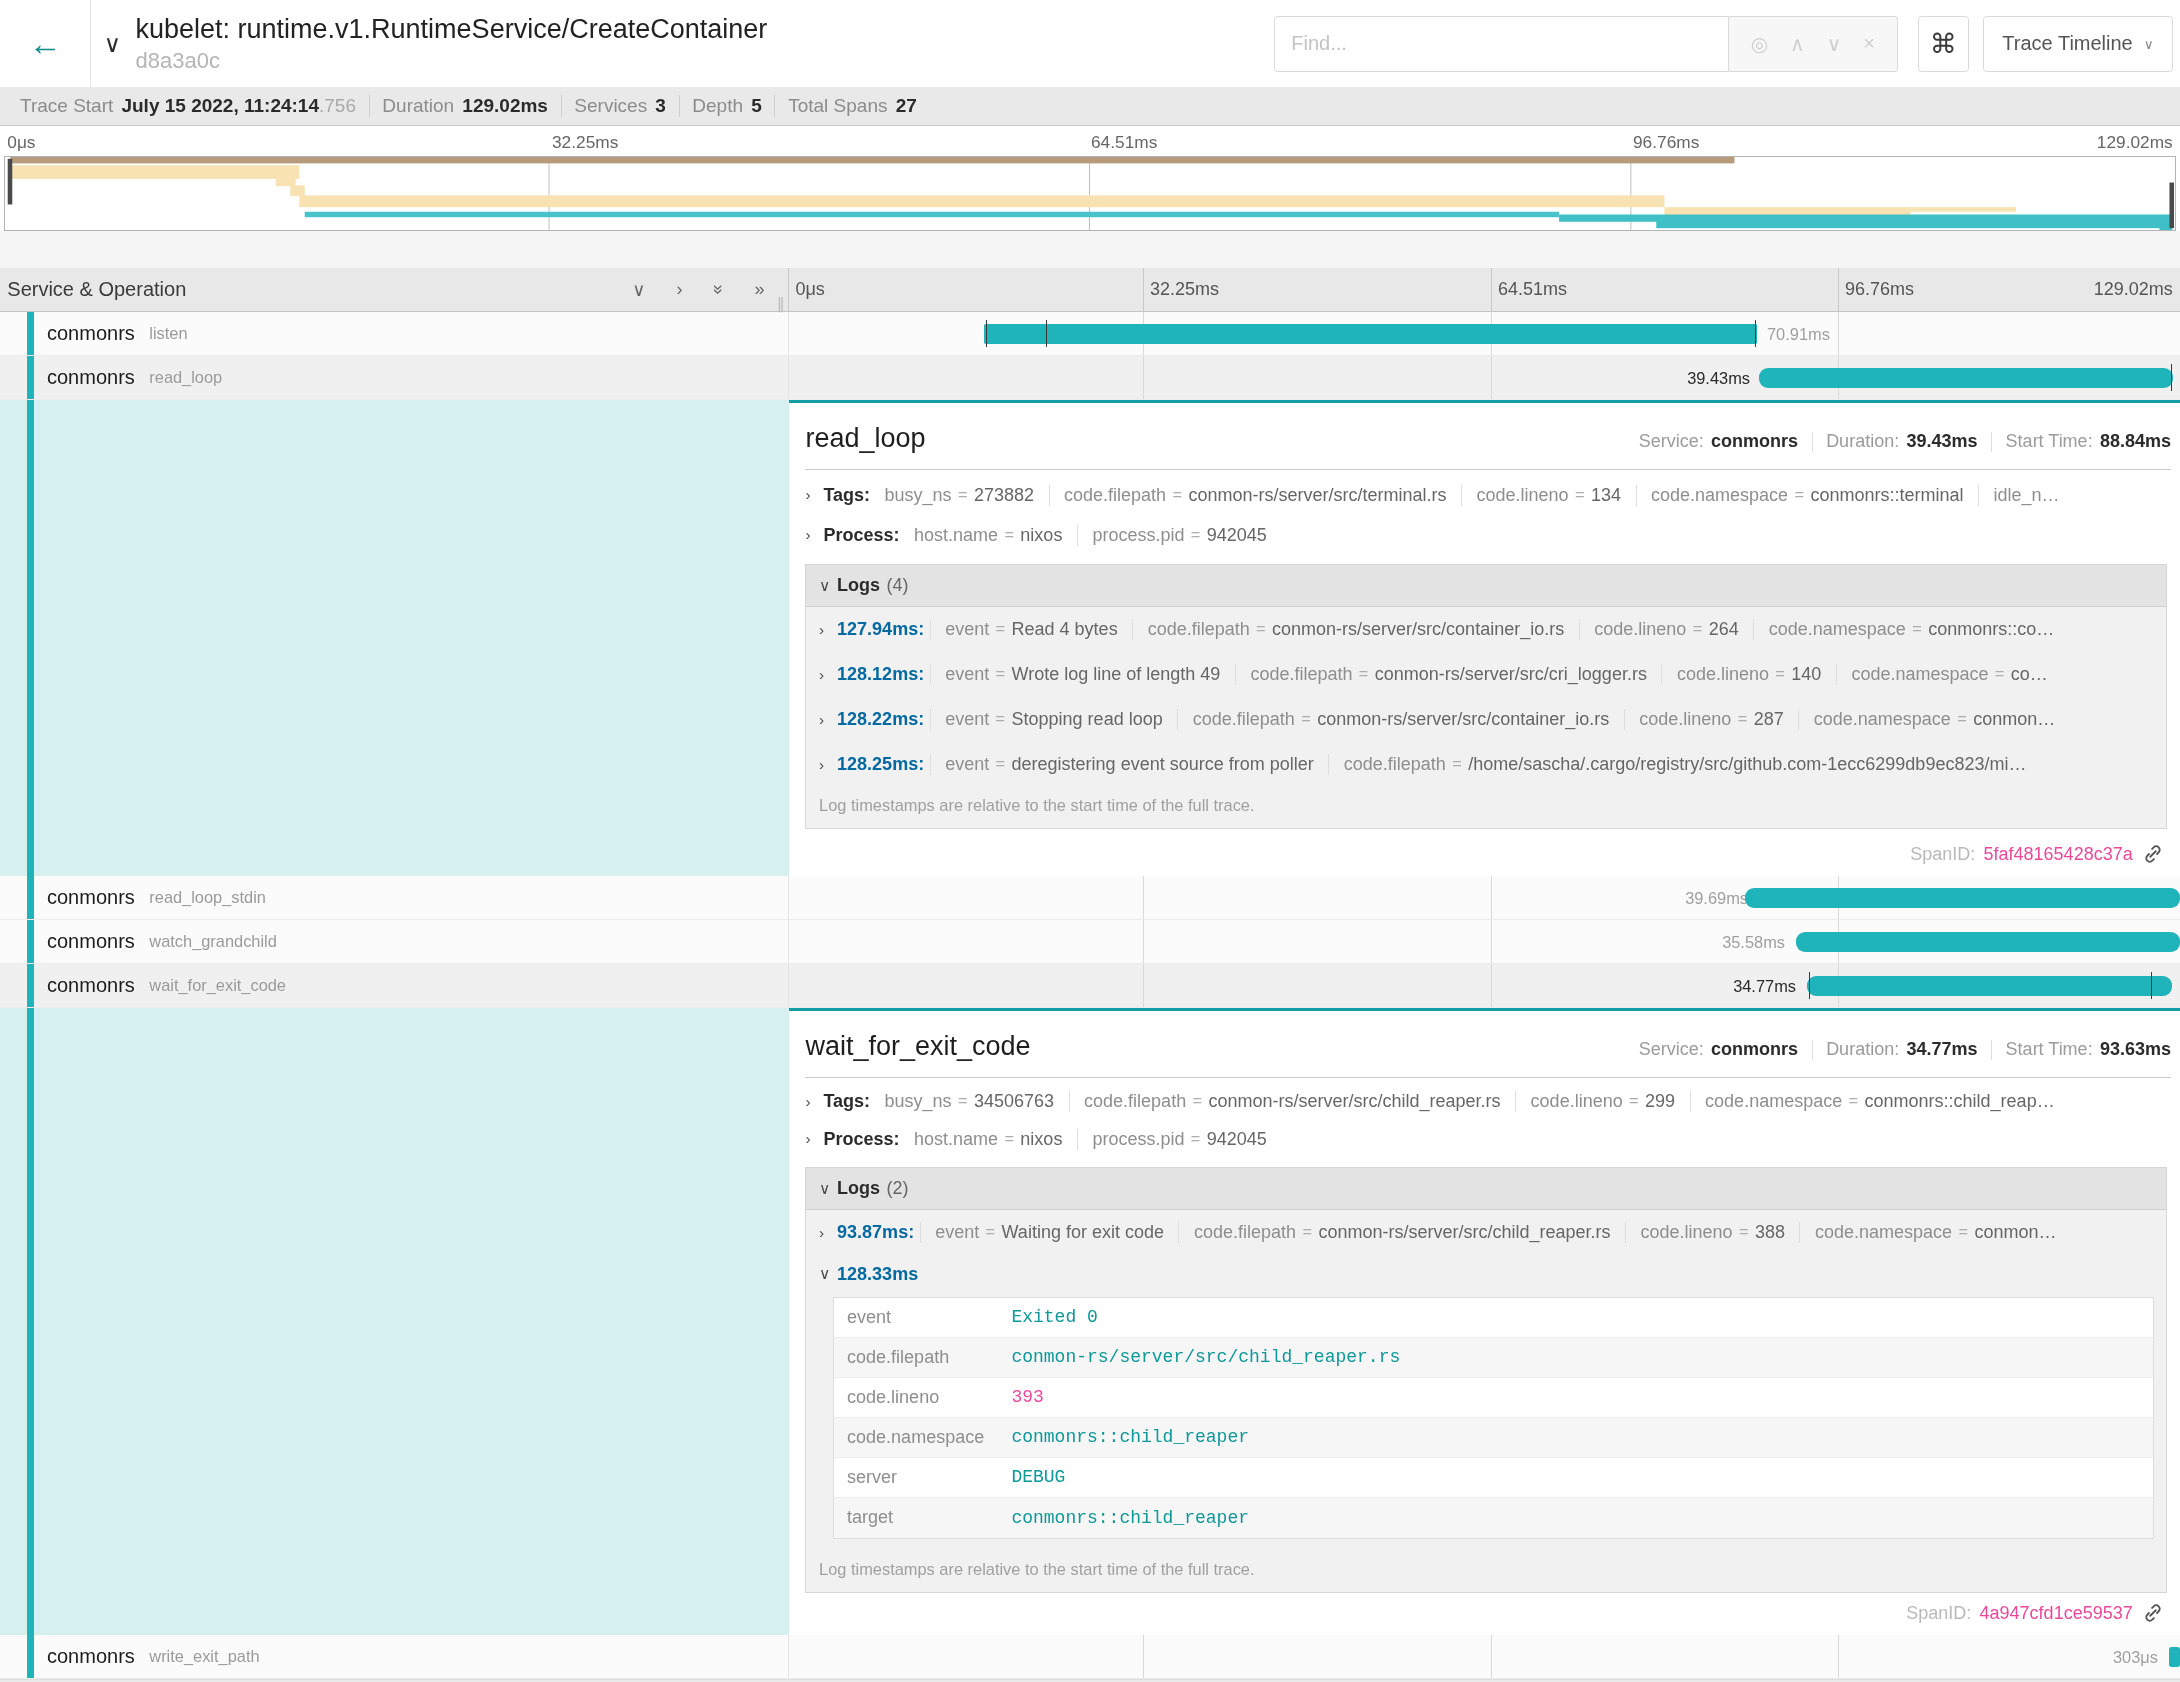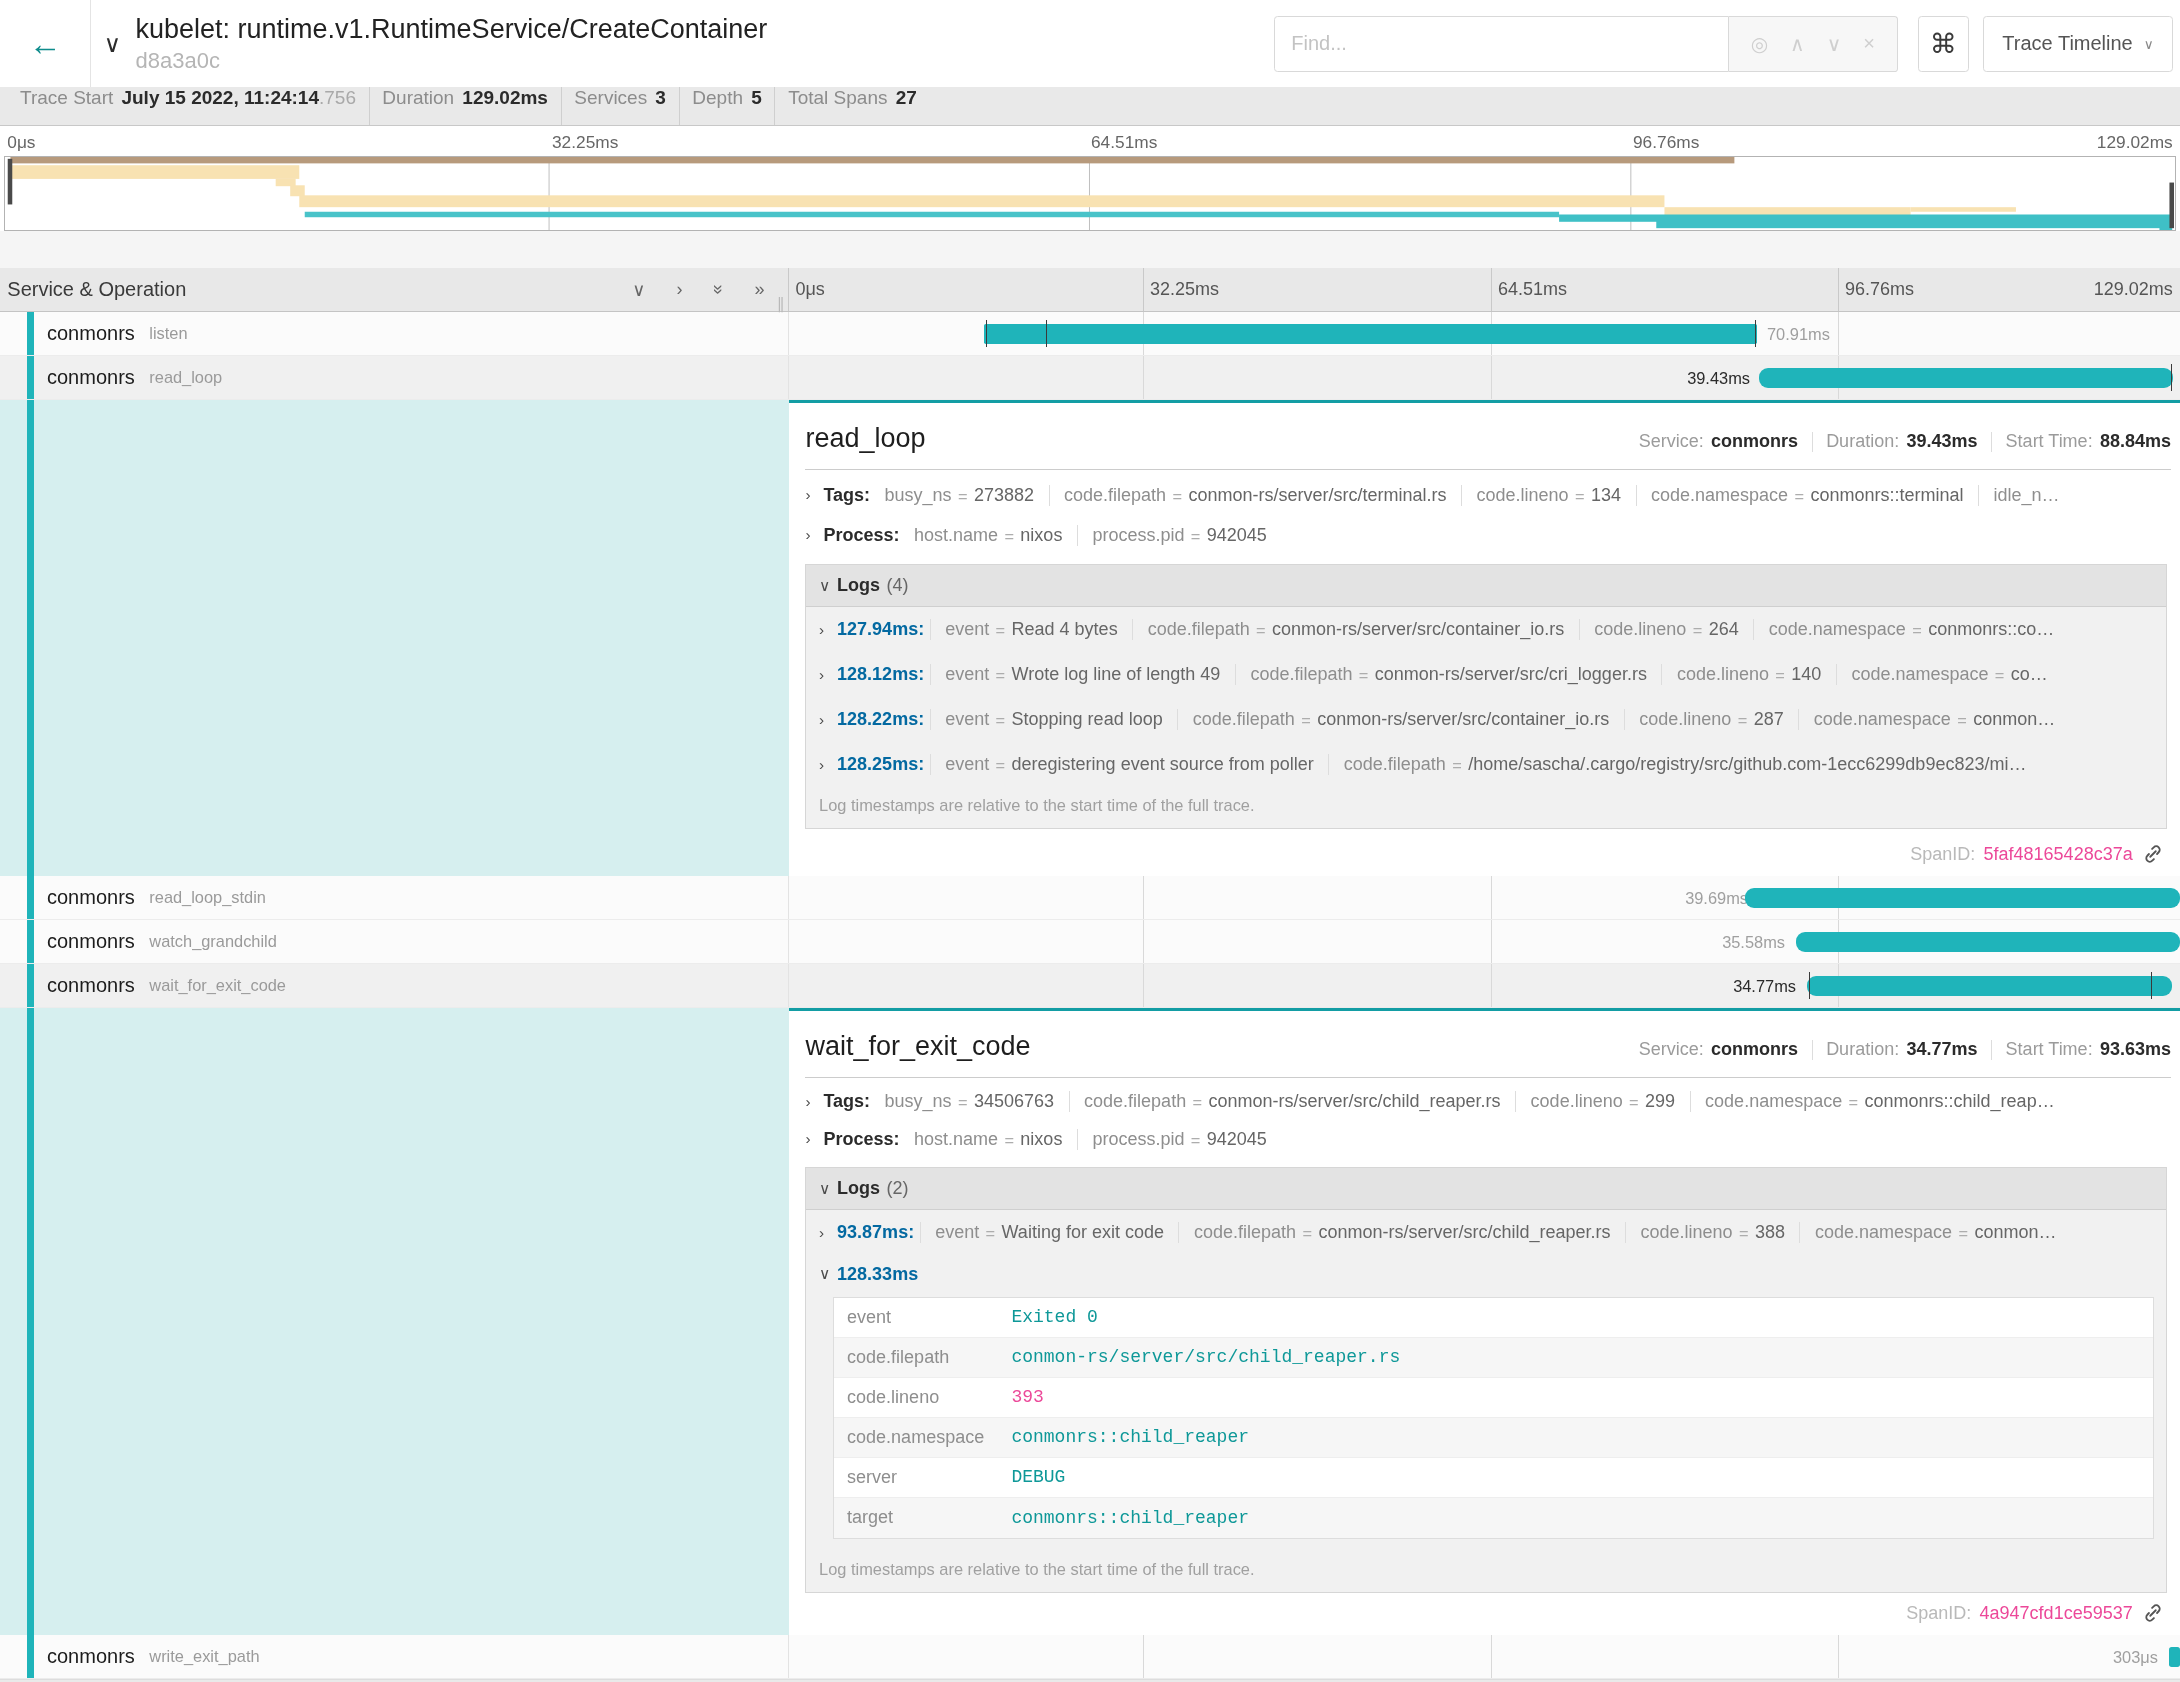--- a/index.html
+++ b/index.html
@@ -22,21 +22,21 @@
   .find-tools{width:169px;height:56px;border:0.9px solid #d9d9d9;border-left:none;border-radius:0 3.6px 3.6px 0;
     background:#f7f7f7;display:flex;align-items:center;justify-content:space-evenly}
   .find-tools span{color:#cfcfcf;font-size:20px}
   .cmd-btn{width:51px;height:56px;margin-left:20px;border:0.9px solid #d9d9d9;border-radius:3.6px;background:#fff;
     font-size:27px;color:#3a3a3a;cursor:pointer;display:flex;align-items:center;justify-content:center}
   .view-btn{height:56px;margin-left:14.5px;margin-right:7.3px;padding:0 18px;border:0.9px solid #d9d9d9;border-radius:3.6px;
     background:#fff;font-size:20px;color:#555;display:flex;align-items:center;cursor:pointer;font-family:inherit}
   .view-btn .caret{font-size:13.6px;color:#888;margin-left:11px}
 
   
-  .summary{height:39px;background:#e9e9e9;border-bottom:0.9px solid #c8c8c8;display:flex;
+  .summary{height:39px;background:#e9e9e9;border-bottom:0.9px solid #c8c8c8;display:flex;align-items:center;
     font-size:19px;padding-left:7.3px}
   .s-item{display:flex;align-items:baseline;padding:0 12.7px;border-left:0.9px solid #cfcfcf}
   .s-item:first-child{border-left:none}
   .s-lbl{color:#8c8c8c;margin-right:8.2px}
   .s-val{font-weight:bold;color:#2b2b2b}
   .s-dim{color:#a9a9a9}
 
   
   .mm-ticks{height:30px;position:relative;font-size:17.3px;color:#666}
   .mm-ticks span{position:absolute;top:6.4px}
@@ -81,21 +81,21 @@
   .d-head{display:flex;align-items:baseline;margin-top:5.5px}
   .d-title{font-size:27px;font-weight:500;color:#1e1e1e}
   .d-meta{margin-left:auto;display:flex;align-items:center;font-size:18px;white-space:nowrap}
   .m-lbl{color:#9b9b9b;margin-right:7.3px}
   .m-val{font-weight:bold;color:#2b2b2b}
   .msep{display:inline-block;width:0.9px;height:20px;background:#ddd;margin:0 13.6px}
   .d-hr{border:none;border-top:0.9px solid #ccc;margin:14.5px 0 5.5px}
   .kv-row{display:flex;align-items:center;height:40px;font-size:18px;white-space:nowrap;overflow:hidden;cursor:pointer}
   .tri{color:#4a4a4a;font-size:15.5px;width:18px;flex:0 0 18px}
   .kv-title{font-weight:bold;color:#2b2b2b;margin-right:14.5px}
-  .pill{display:inline-flex;align-items:flex-end;padding:0 14.5px;border-left:0.9px solid #ddd;white-space:nowrap}
+  .pill{display:inline-flex;align-items:flex-start;padding:0 14.5px;border-left:0.9px solid #ddd;white-space:nowrap}
   .pill.first{border-left:none;padding-left:0}
   .k{color:#8e8e8e}
   .eq{color:#adadad;margin:0 6.4px;font-size:16.4px}
   .v{color:#666}
   .logs-box{margin:9px 3.6px 0 0;border:0.9px solid #d6d6d6;background:#f1f1f1}
   .logs-head{height:42px;background:#e3e3e3;border-bottom:0.9px solid #cfcfcf;display:flex;align-items:center;
     padding-left:12.7px;font-size:18px;cursor:pointer}
   .logs-word{font-weight:bold;color:#2b2b2b}
   .logs-count{color:#666;margin-left:6.4px}
   .log-row{height:45px;display:flex;align-items:center;font-size:18px;padding-left:12.7px;white-space:nowrap;overflow:hidden;cursor:pointer}

